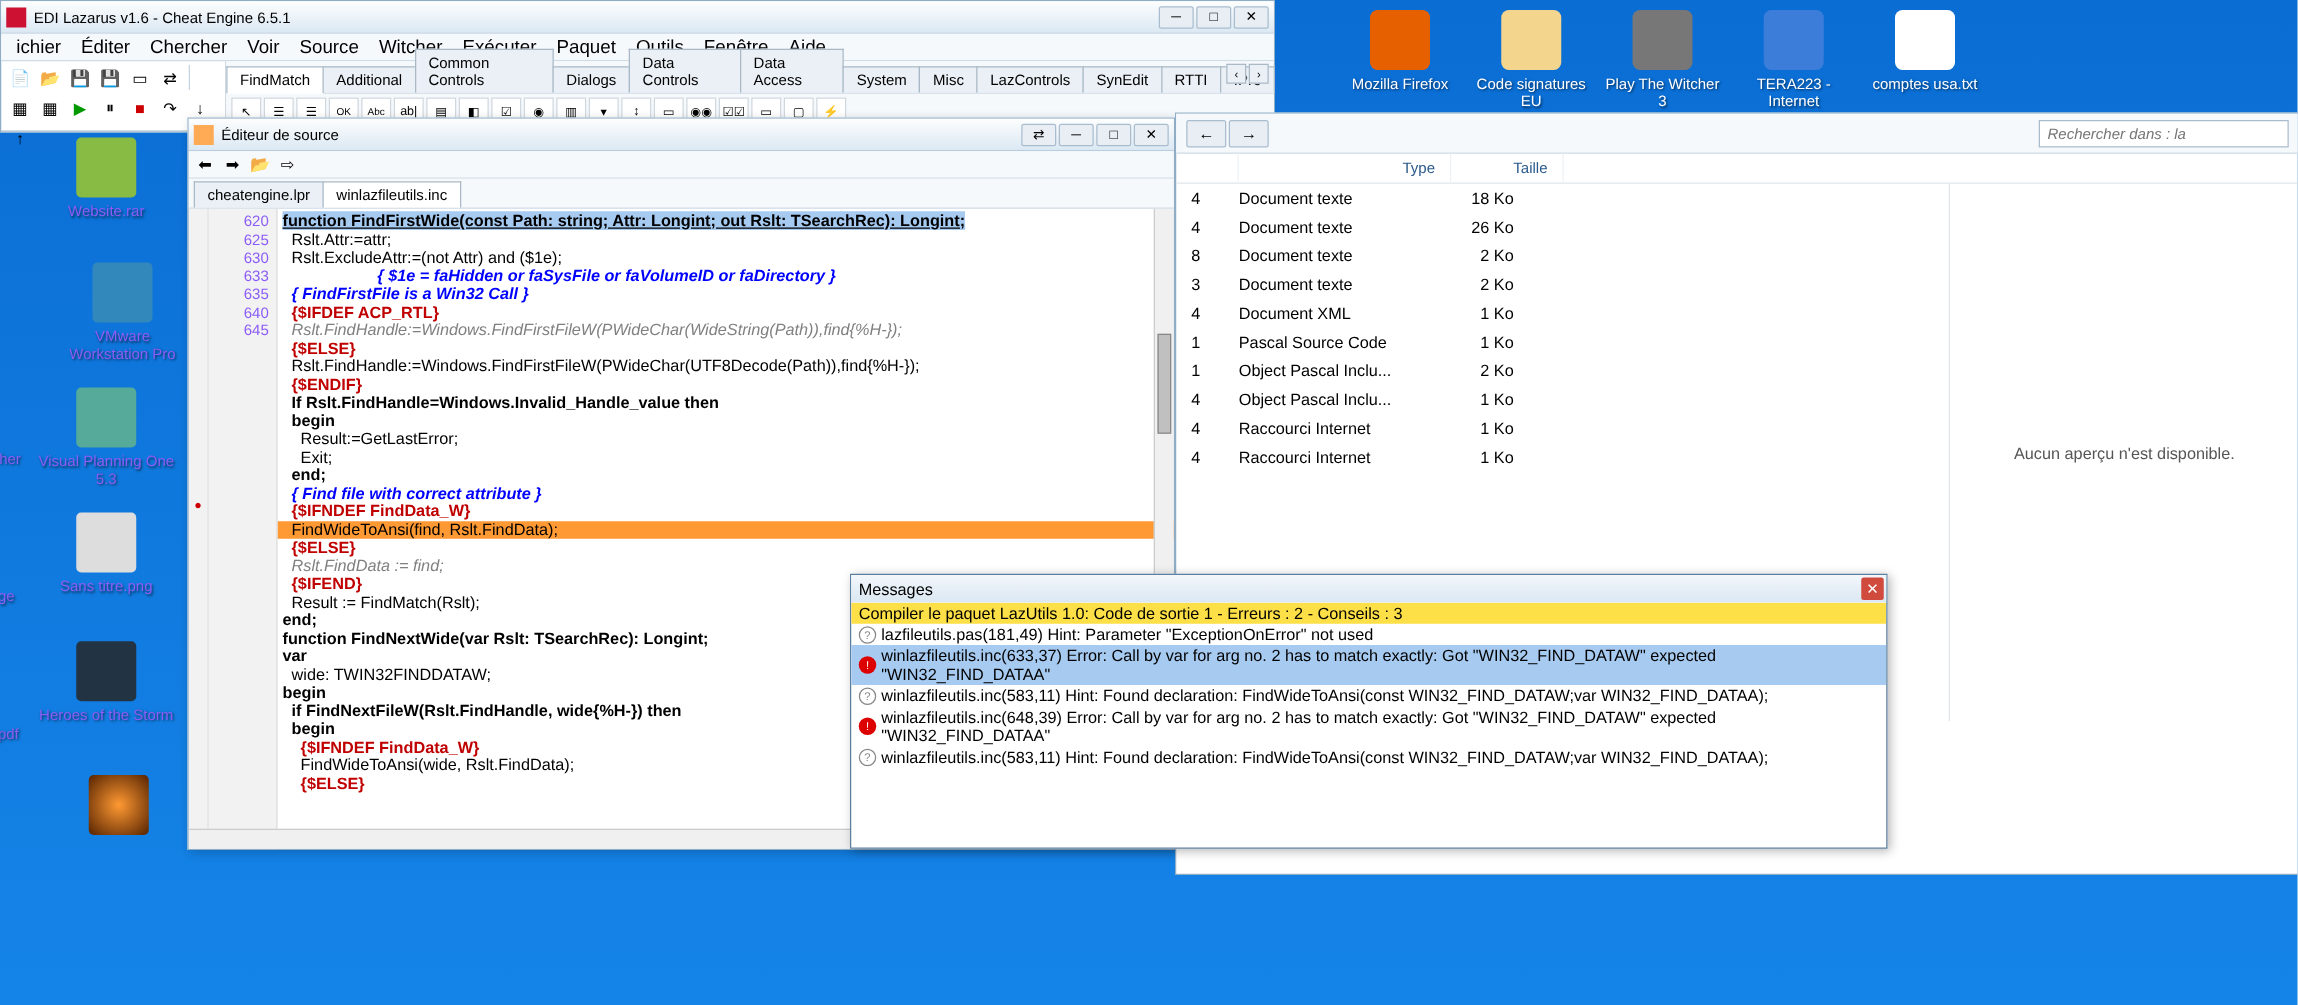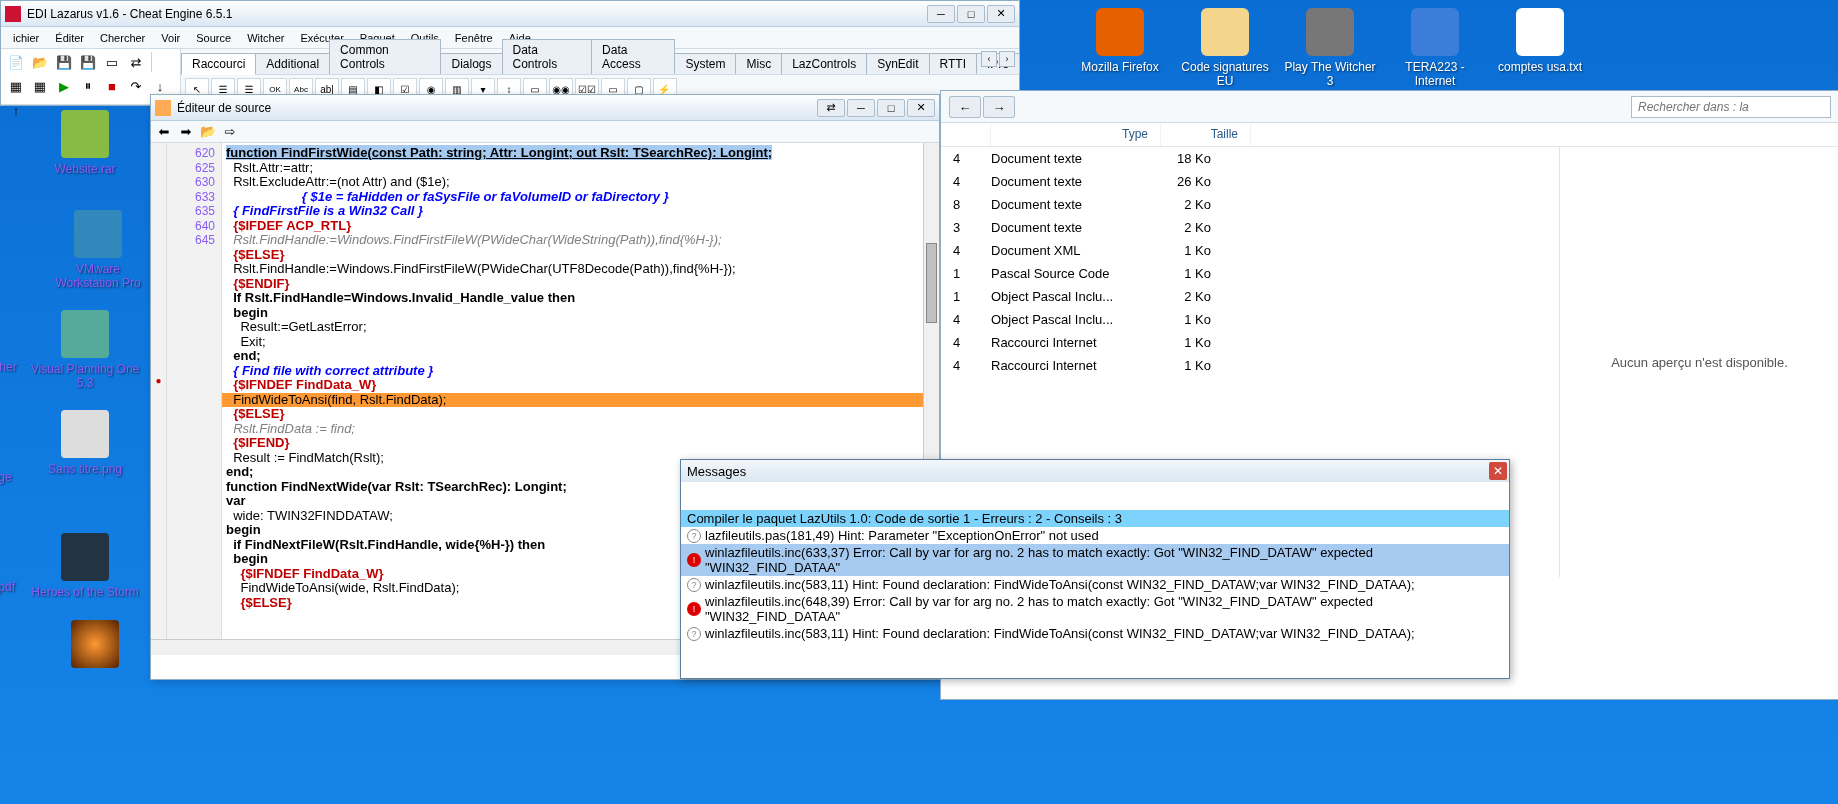--- a/index.html
+++ b/index.html
@@ -16,21 +16,21 @@
 
 .ide { position:absolute; left:0; top:0; width:1020px; background:#fff; border:1px solid #8faec6; }
 .titlebar { height:26px; background:linear-gradient(#fdfefe,#dbe8f3); display:flex; align-items:center; padding:0 4px; border-bottom:1px solid #b8cde0; }
 .titlebar .ti { width:16px; height:16px; background:#c13; margin-right:6px; }
 .titlebar .ttl { font-size:12px; color:#000; flex:1; }
 .winbtns { display:flex; gap:2px; }
 .winbtn { width:28px; height:18px; background:#e8eef4; border:1px solid #a9bdce; border-radius:2px; display:flex; align-items:center; justify-content:center; font-size:11px; }
 .winbtn.close { background:#e8eef4; }
 
 .menubar { height:22px; display:flex; align-items:center; gap:0; padding:0 4px; background:#f6f9fc; border-bottom:1px solid #d0dce5; }
-.menubar .mi { padding:2px 8px; font-size:11px; color:#000; cursor:default; }
+.menubar .mi { padding:2px 8px; font-size:15px; color:#000; cursor:default; }
 .tb1 { display:flex; gap:2px; padding:2px 4px; align-items:center; }
 .tbtn { width:22px; height:22px; border:1px solid transparent; display:flex; align-items:center; justify-content:center; font-size:13px; }
 .sep { width:1px; height:20px; background:#c7d4df; margin:0 2px; }
 
 .tabstrip { height:26px; display:flex; align-items:flex-end; background:#f6f9fc; padding-left:180px; border-bottom:1px solid #d0dce5; position:relative; }
 .tabstrip .tab { padding:3px 10px; border:1px solid #aab9c6; background:#eaf0f5; font-size:12px; margin-right:-1px; border-bottom:none; }
 .tabstrip .tab.active { background:#fff; border-bottom:1px solid #fff; position:relative; top:1px; }
 .tabstrip .navbtns { position:absolute; right:4px; top:2px; display:flex; gap:2px; }
 .tabstrip .navbtn { width:16px; height:16px; background:#eaf0f5; border:1px solid #aab9c6; font-size:9px; display:flex; align-items:center; justify-content:center; }
 
@@ -56,21 +56,21 @@
 .scroll-v { position:absolute; right:0; top:0; bottom:16px; width:16px; background:#f0f0f0; border-left:1px solid #ccc; }
 .scroll-thumb { position:absolute; left:2px; right:2px; top:100px; height:80px; background:#c0c0c0; border:1px solid #888; }
 .scroll-h { position:absolute; bottom:0; left:0; right:16px; height:16px; background:#f0f0f0; border-top:1px solid #ccc; }
 
 
 .msgwin { position:absolute; left:680px; top:459px; width:830px; height:220px; background:#fff; border:1px solid #5a7fa0; box-shadow:2px 2px 8px rgba(0,0,0,0.3); z-index:5; }
 .msg-title { height:22px; background:linear-gradient(#f3f7fb,#dae7f2); display:flex; align-items:center; padding:0 6px; font-size:13px; position:relative; }
 .msg-close { position:absolute; right:2px; top:2px; width:18px; height:18px; background:#d04a3e; color:#fff; font-size:12px; display:flex; align-items:center; justify-content:center; border-radius:2px; }
 .msg-body { height:196px; overflow:auto; }
 .msg-line { padding:1px 6px; font-size:13px; display:flex; align-items:center; gap:4px; }
-.msg-line.err-head { background:#7dd3fc;margin-top:28px; }
+.msg-line.err-head { background:#fde047; }
 .msg-line.selected { background:#a6caf0; }
 .msg-ic { width:14px; height:14px; border-radius:50%; display:inline-flex; align-items:center; justify-content:center; font-size:9px; color:#fff; flex-shrink:0; }
 .msg-ic.hint { background:#fff; border:1px solid #888; color:#888; }
 .msg-ic.err { background:#d00; }
 
 
 .explorer { position:absolute; left:940px; top:90px; width:900px; height:610px; background:#fff; border:1px solid #8faec6; z-index:1; }
 .exp-tb { height:32px; background:#f6f9fc; border-bottom:1px solid #d0dce5; display:flex; align-items:center; padding:0 8px; gap:8px; }
 .exp-search { margin-left:auto; height:22px; border:1px solid #abc; padding:0 6px; font-size:12px; color:#888; width:200px; font-style:italic; }
 .exp-cols { height:24px; display:flex; border-bottom:1px solid #e0e6ec; }
@@ -121,21 +121,21 @@
       <div>VMware Workstation Pro</div>
     </div>
     <div class="left-icon" style="left: 30px; top: 310px;">
       <div class="ic" style="background:#5a9"></div>
       <div>Visual Planning One 5.3</div>
     </div>
     <div class="left-icon" style="left: 30px; top: 410px;">
       <div class="ic" style="background:#ddd"></div>
       <div>Sans titre.png</div>
     </div>
-    <div class="left-icon" style="left: 30px; top: 533px;">
+    <div class="left-icon" style="left: 30px; top: 513px;">
       <div class="ic" style="background:#234"></div>
       <div>Heroes of the Storm</div>
     </div>
     <div class="left-icon" style="left: -10px; top: 360px; width: 30px;">
       <div>cher</div>
     </div>
     <div class="left-icon" style="left: -10px; top: 470px; width: 30px;">
       <div>ge</div>
     </div>
     <div class="left-icon" style="left: -10px; top: 580px; width: 30px;">
@@ -249,21 +249,21 @@
       <div class="tbtn">▦</div>
       <div class="tbtn" style="color:#090">▶</div>
       <div class="tbtn">⏸</div>
       <div class="tbtn" style="color:#c00">■</div>
       <div class="tbtn">↷</div>
       <div class="tbtn">↓</div>
       <div class="tbtn">↑</div>
     </div>
     <div style="flex:1">
       <div class="tabstrip" id="comp-tabs" style="padding-left:0;">
-        <div class="tab active">Raccourci</div>
+        <div class="tab active">FindMatch</div>
           <div class="tab">Additional</div>
           <div class="tab">Common Controls</div>
           <div class="tab">Dialogs</div>
           <div class="tab">Data Controls</div>
           <div class="tab">Data Access</div>
           <div class="tab">System</div>
           <div class="tab">Misc</div>
           <div class="tab">LazControls</div>
           <div class="tab">SynEdit</div>
           <div class="tab">RTTI</div>
@@ -308,20 +308,24 @@
       <div class="winbtn">□</div>
       <div class="winbtn close">✕</div>
     </div>
   </div>
   <div class="src-tb">
     <div class="tbtn" style="width:18px;height:18px;">⬅</div>
     <div class="tbtn" style="width:18px;height:18px;">➡</div>
     <div class="tbtn" style="width:18px;height:18px;">📂</div>
     <div class="tbtn" style="width:18px;height:18px;">⇨</div>
   </div>
+  <div class="src-tabs" id="src-tabs">
+      <div class="tab">cheatengine.lpr</div>
+      <div class="tab active">winlazfileutils.inc</div>
+    </div>
   <div class="editor">
     <div class="gut-mark" id="gut-mark">
         <div style="height: 14.5px; font-size: 10px; text-align: center;"></div>
         <div style="height: 14.5px; font-size: 10px; text-align: center;"></div>
         <div style="height: 14.5px; font-size: 10px; text-align: center;"></div>
         <div style="height: 14.5px; font-size: 10px; text-align: center;"></div>
         <div style="height: 14.5px; font-size: 10px; text-align: center;"></div>
         <div style="height: 14.5px; font-size: 10px; text-align: center;"></div>
         <div style="height: 14.5px; font-size: 10px; text-align: center;"></div>
         <div style="height: 14.5px; font-size: 10px; text-align: center;"></div>

